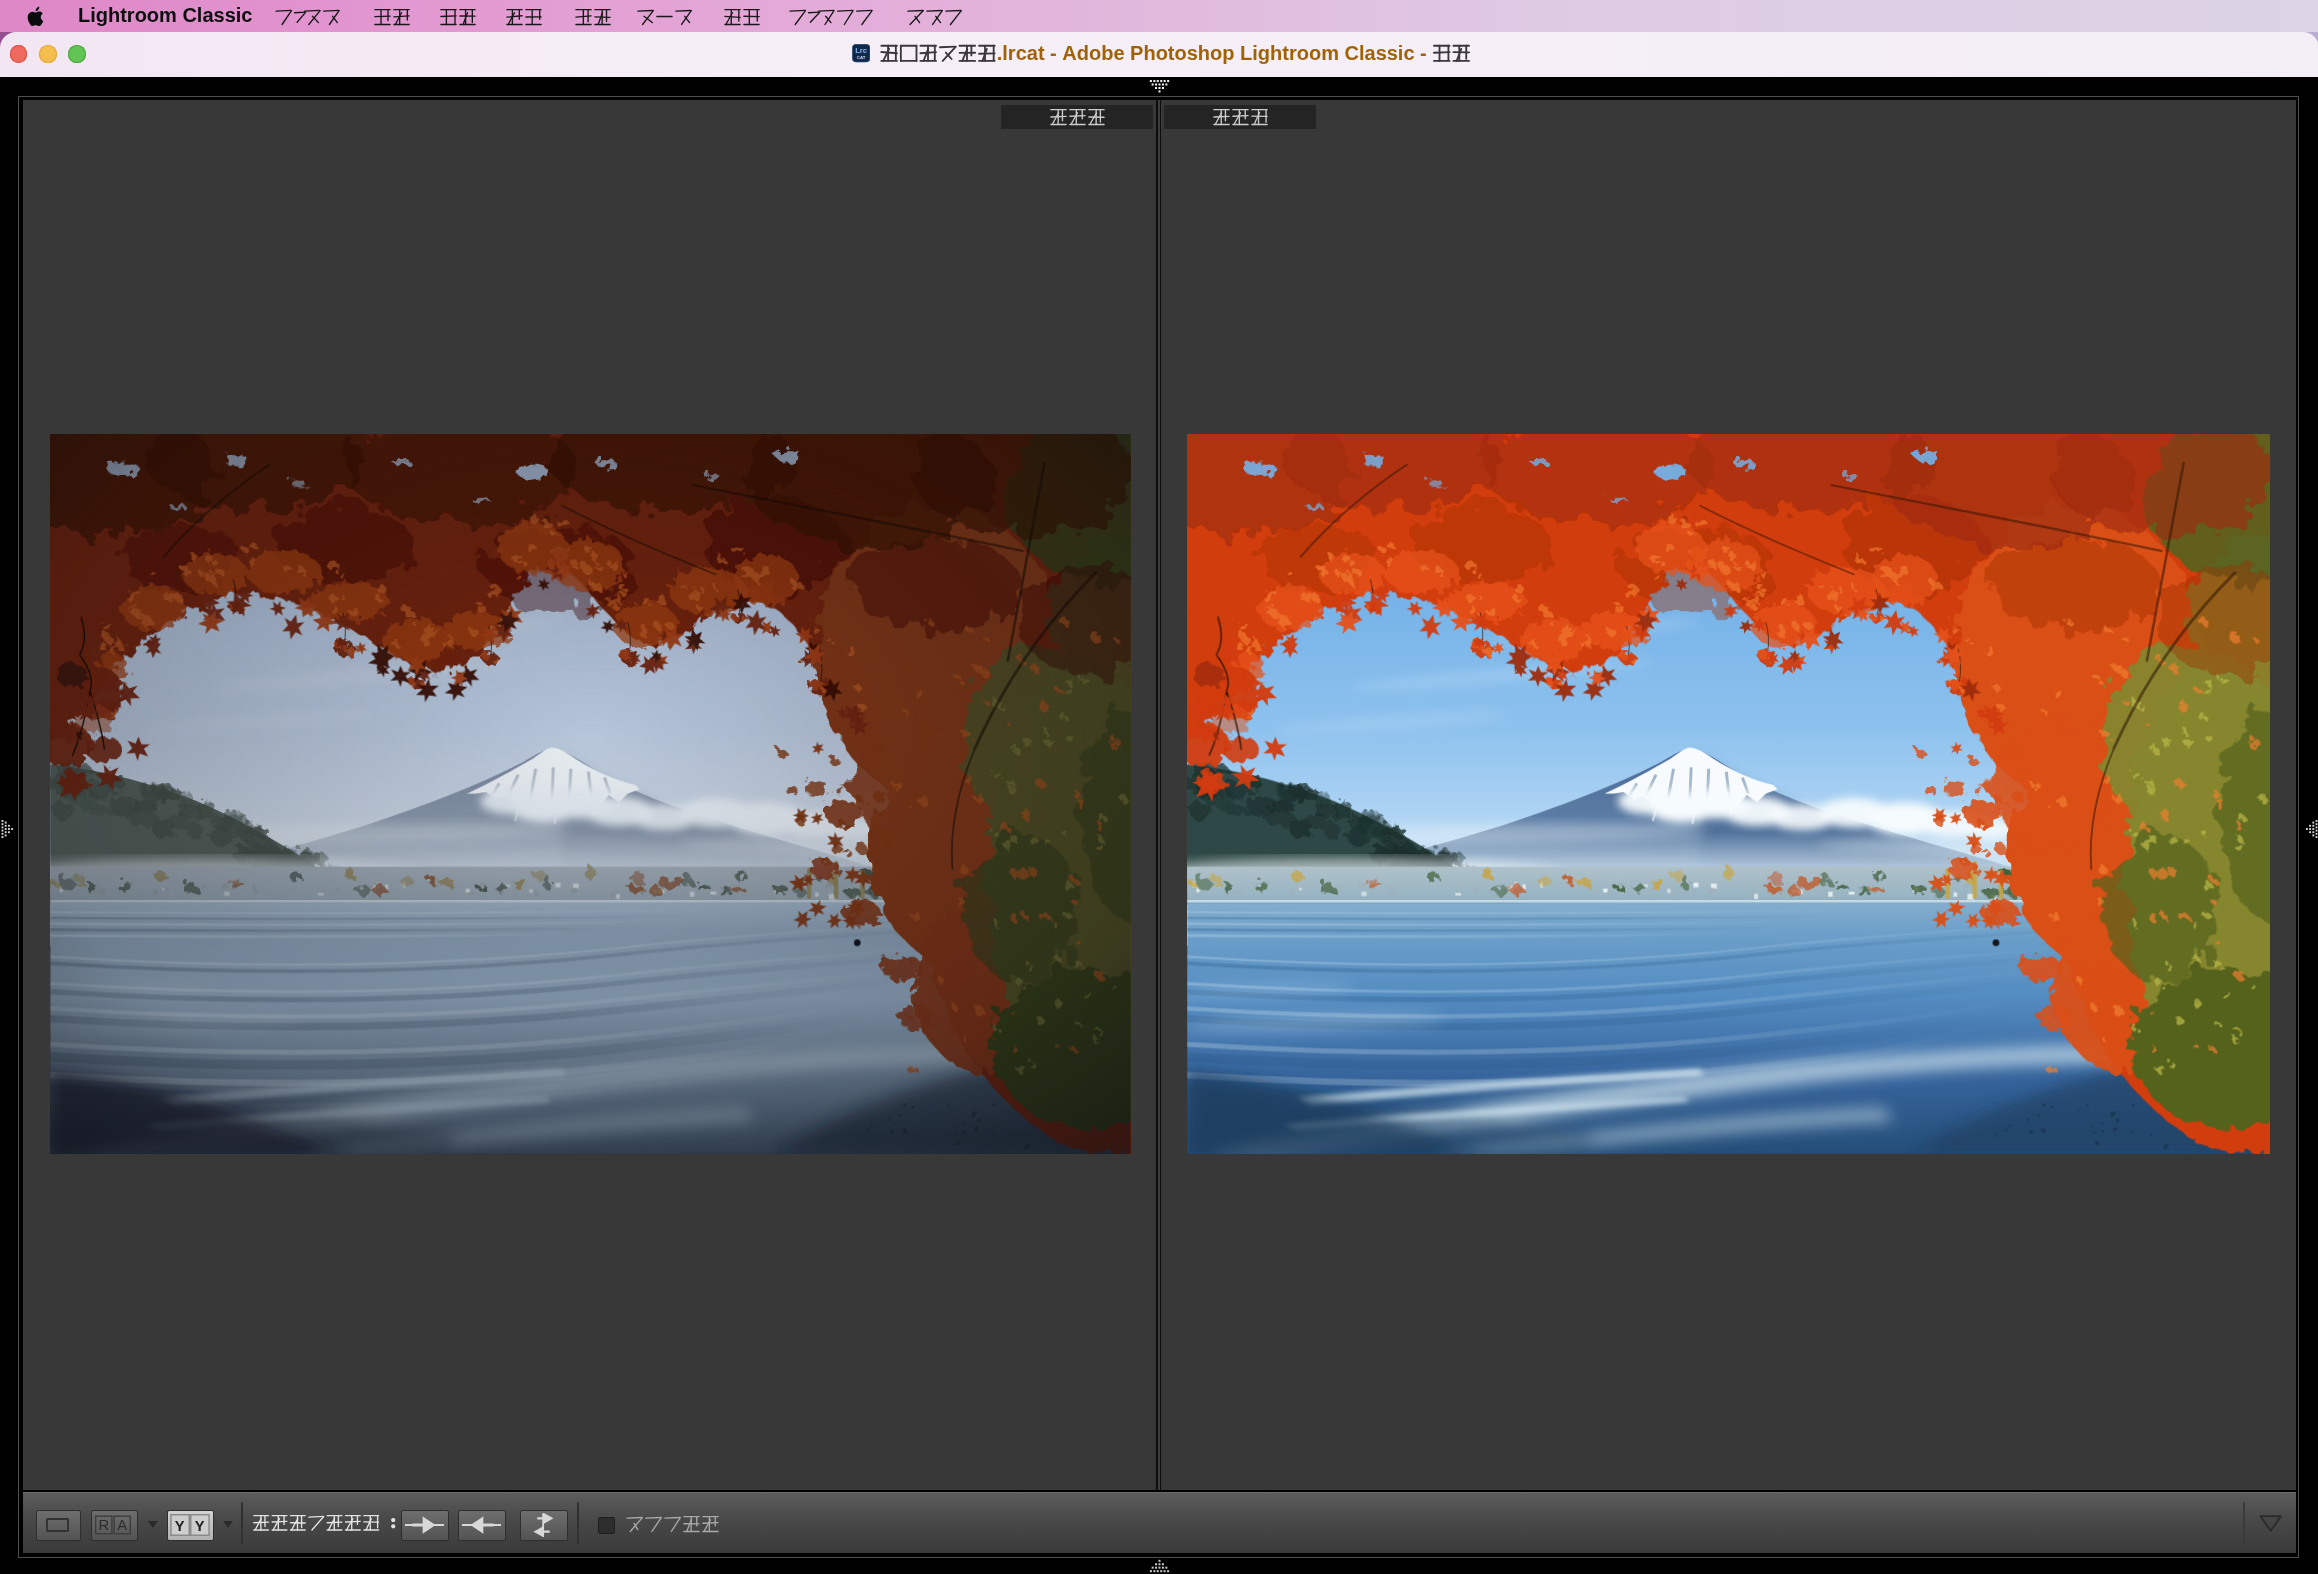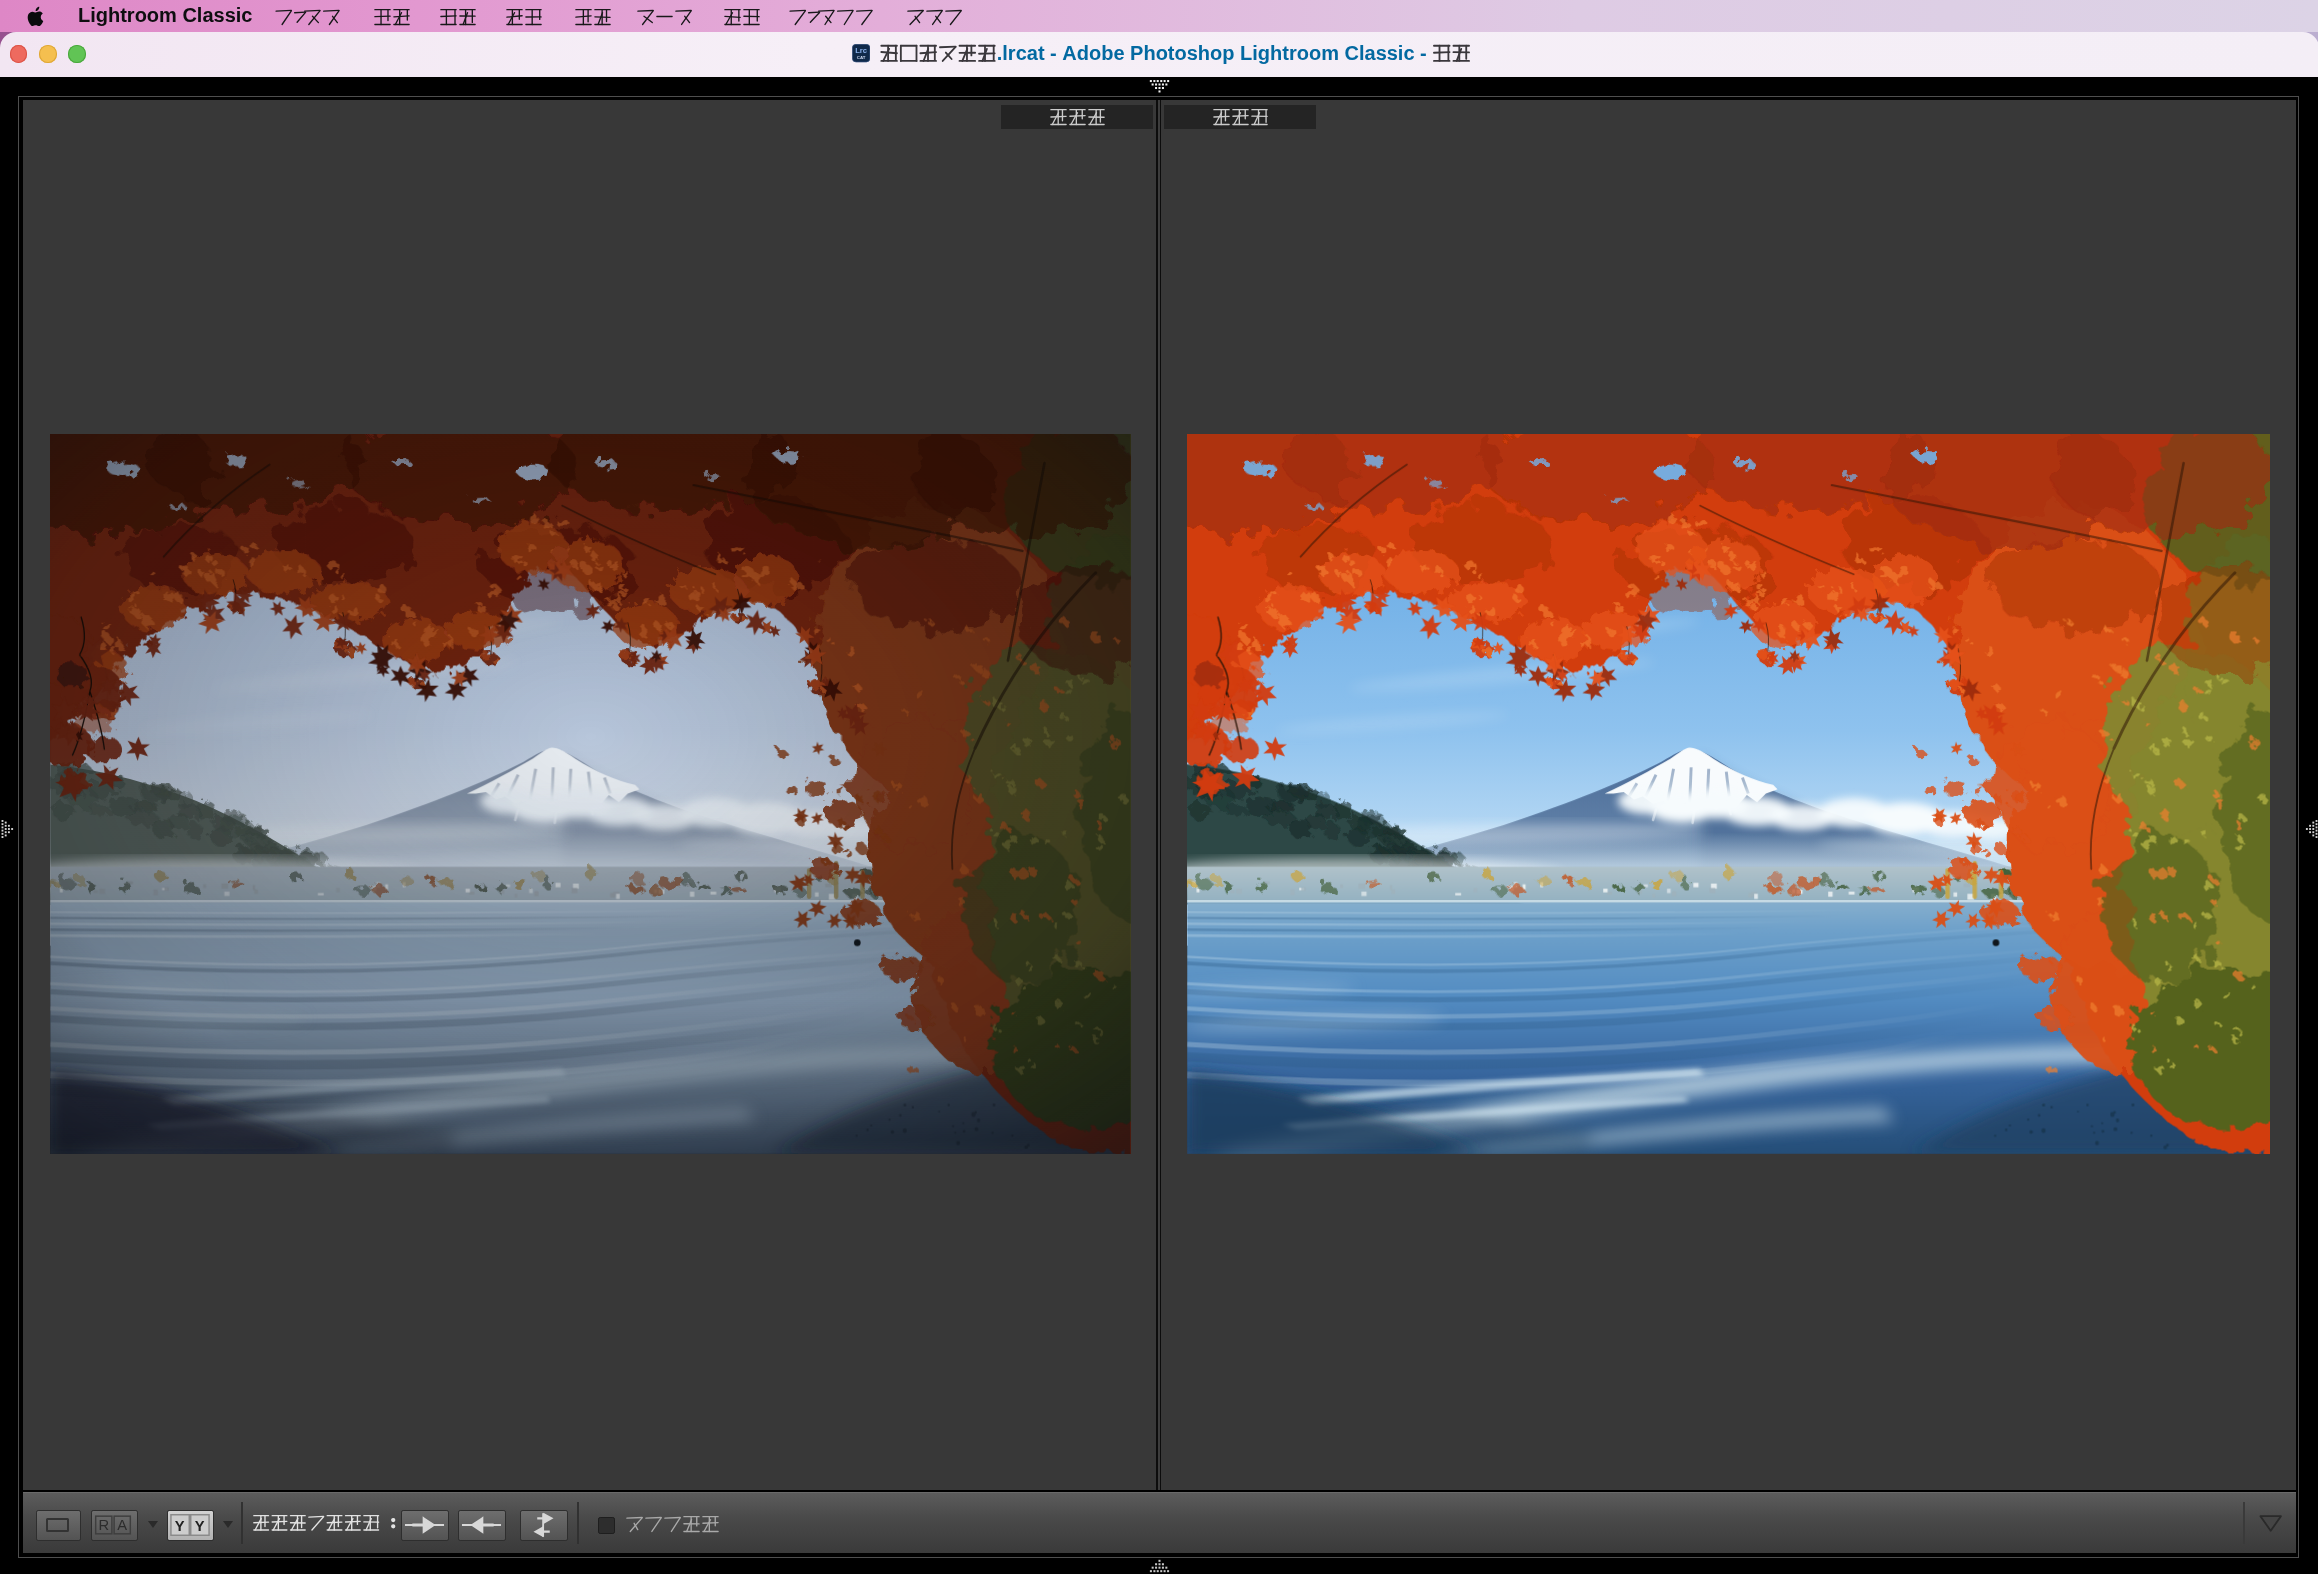--- a/index.html
+++ b/index.html
@@ -811,21 +811,21 @@
         <line x1="121.0" y1="3.8" x2="121.0" y2="24.8"></line>
         <line x1="127.1" y1="3.8" x2="127.1" y2="17.2"></line>
         <line x1="121.5" y1="8.1" x2="114.6" y2="24.8"></line>
         <line x1="137.7" y1="3.8" x2="159.3" y2="3.8"></line>
         <line x1="137.7" y1="14.8" x2="159.3" y2="14.3"></line>
         <line x1="137.7" y1="24.8" x2="159.3" y2="24.8"></line>
         <line x1="145.9" y1="3.8" x2="145.9" y2="24.8"></line>
         <line x1="157.9" y1="3.8" x2="157.9" y2="23.1"></line>
         <line x1="148.5" y1="8.1" x2="142.3" y2="24.8"></line>
       </g>
-    </svg><span style="font-weight:bold;font-size:20px;color:#0369a1;vertical-align:middle">.lrcat&nbsp;-&nbsp;Adobe&nbsp;Photoshop&nbsp;Lightroom&nbsp;Classic&nbsp;-&nbsp;</span><svg width="39" height="21" style="display:inline-block;vertical-align:middle;opacity:1.0" xmlns="http://www.w3.org/2000/svg" viewBox="0 0 54 29">
+    </svg><span style="font-weight:bold;font-size:20px;color:#a16207;vertical-align:middle">.lrcat&nbsp;-&nbsp;Adobe&nbsp;Photoshop&nbsp;Lightroom&nbsp;Classic&nbsp;-&nbsp;</span><svg width="39" height="21" style="display:inline-block;vertical-align:middle;opacity:1.0" xmlns="http://www.w3.org/2000/svg" viewBox="0 0 54 29">
       <g stroke="#3a373c" stroke-width="2.53" stroke-linecap="round">
         <line x1="2.7" y1="3.8" x2="24.3" y2="3.8"></line>
         <line x1="2.7" y1="13.5" x2="24.3" y2="12.6"></line>
         <line x1="2.7" y1="24.8" x2="24.3" y2="24.8"></line>
         <line x1="10.4" y1="3.8" x2="10.4" y2="24.8"></line>
         <line x1="22.7" y1="3.8" x2="22.7" y2="23.9"></line>
         <line x1="29.7" y1="3.8" x2="51.3" y2="3.8"></line>
         <line x1="29.7" y1="12.7" x2="51.3" y2="13.0"></line>
         <line x1="29.7" y1="24.8" x2="51.3" y2="24.8"></line>
         <line x1="37.8" y1="3.8" x2="37.8" y2="24.8"></line>

